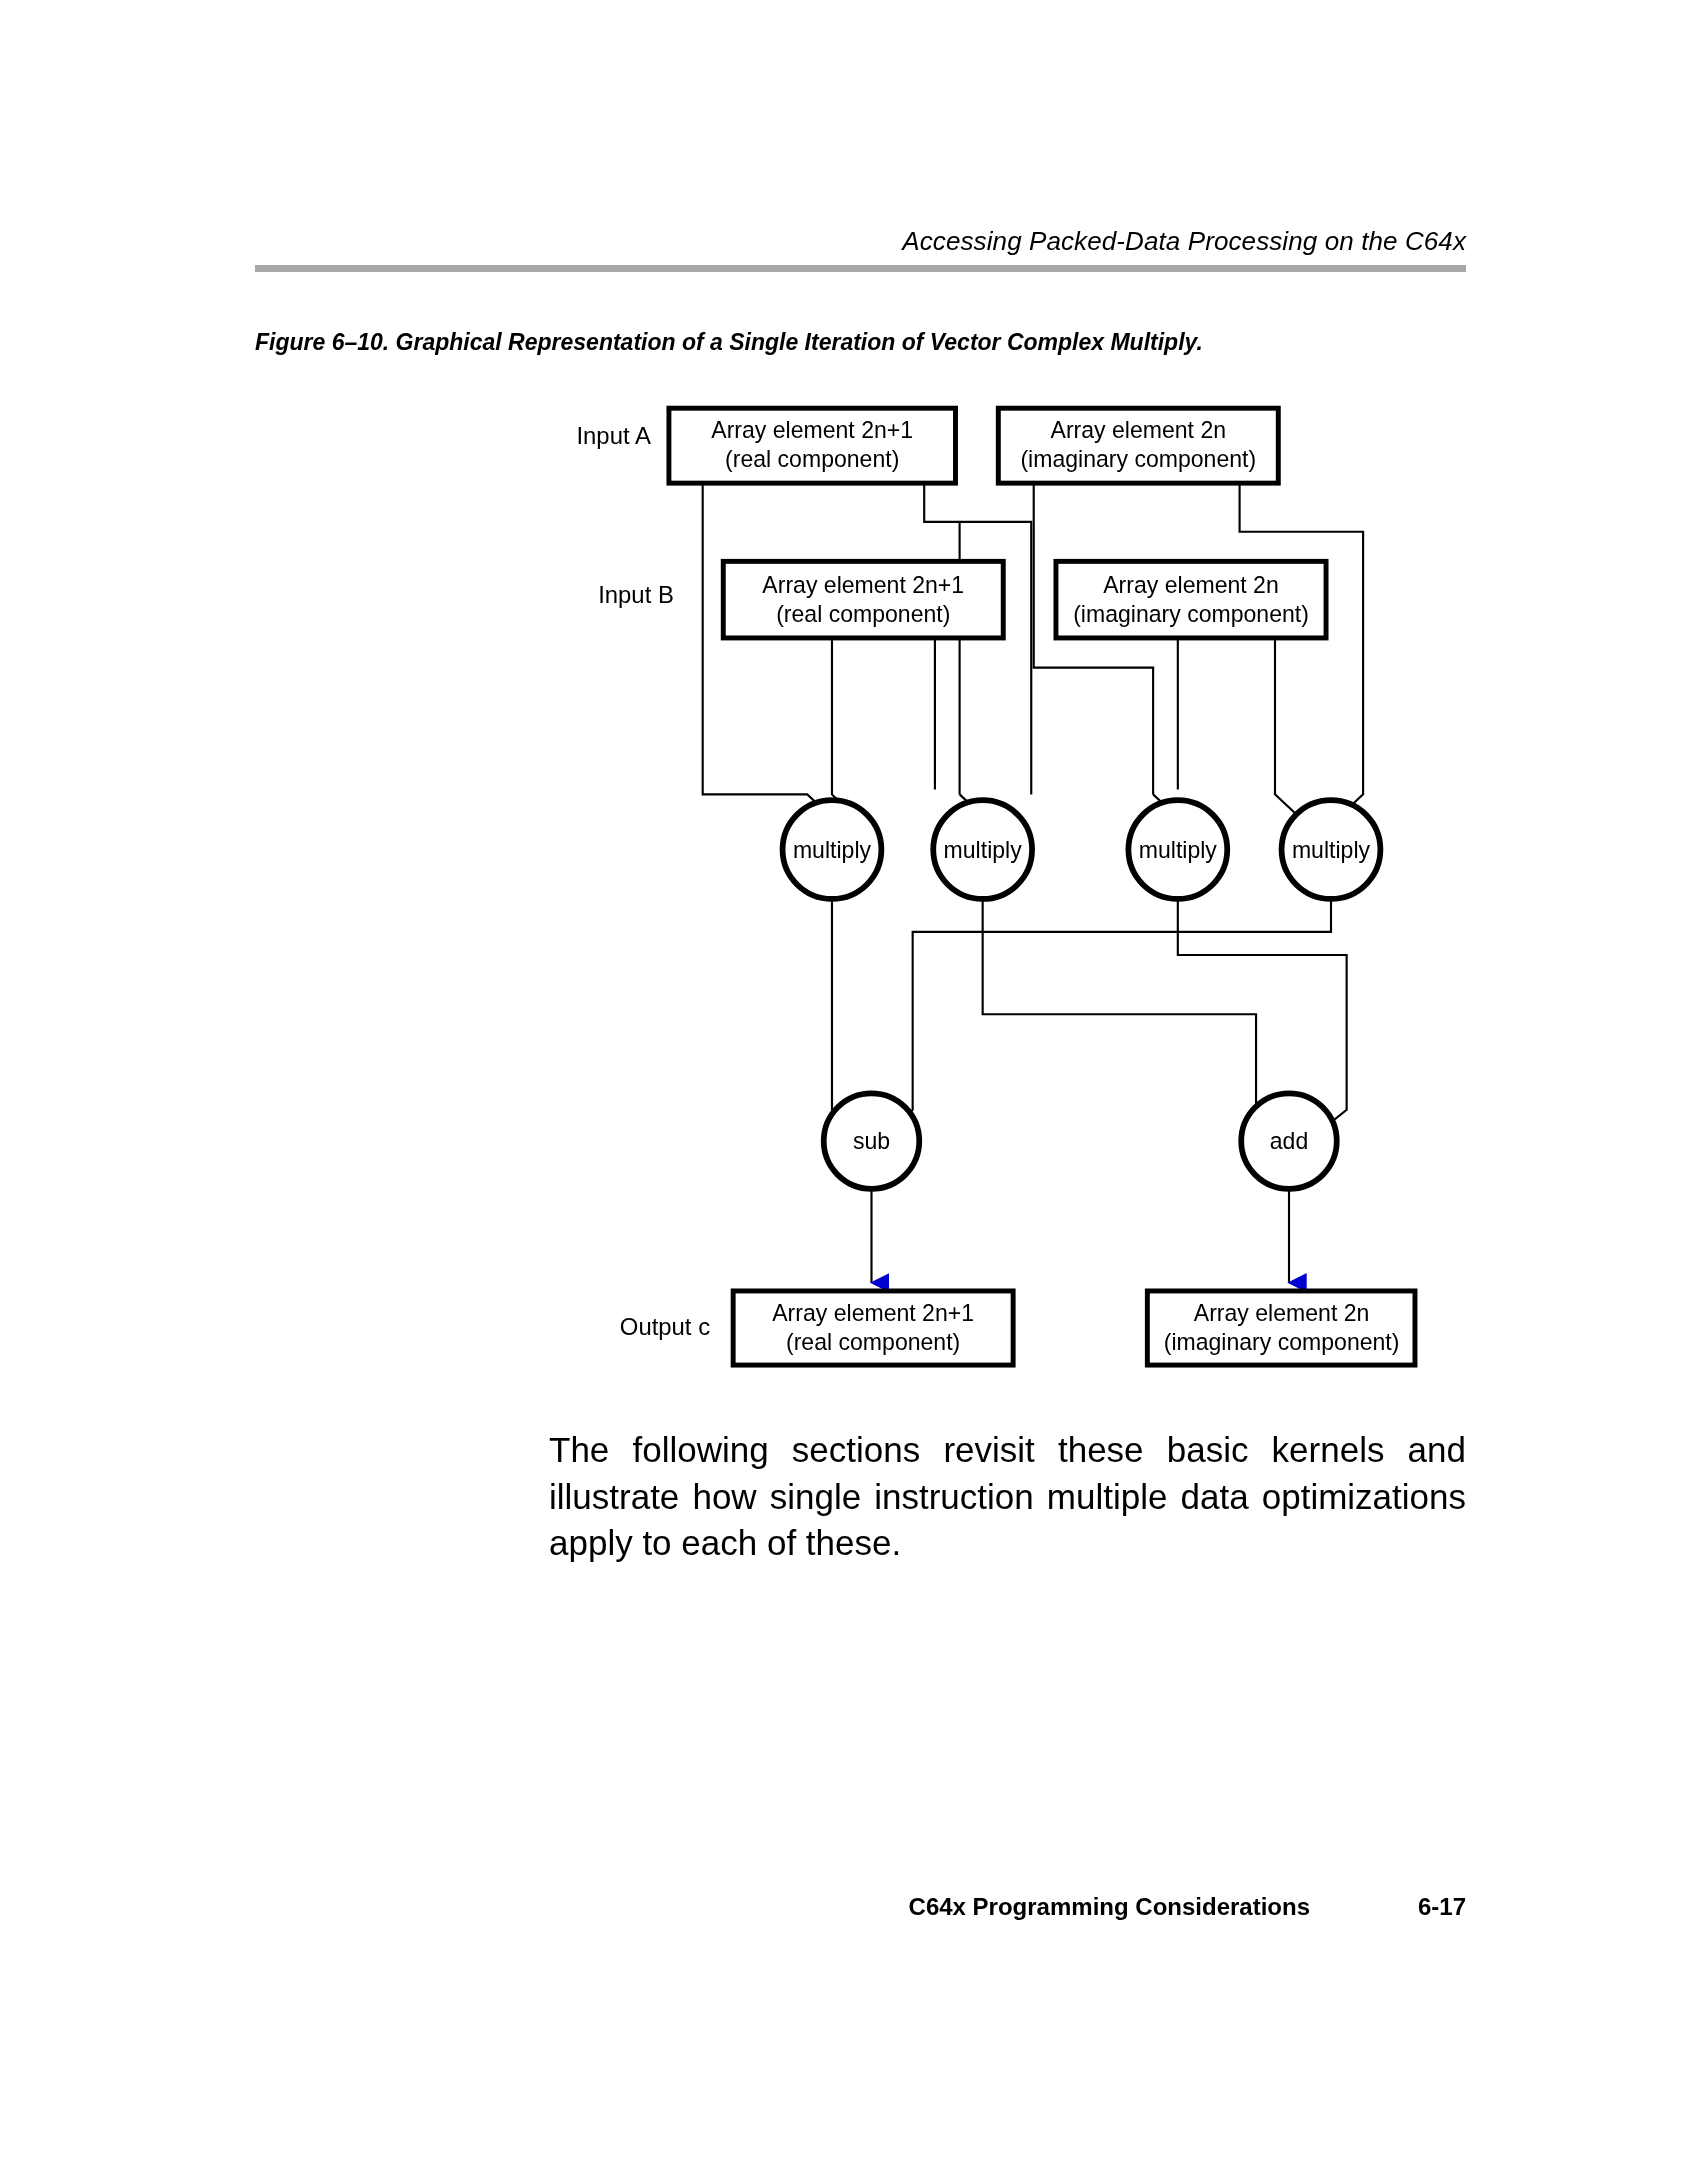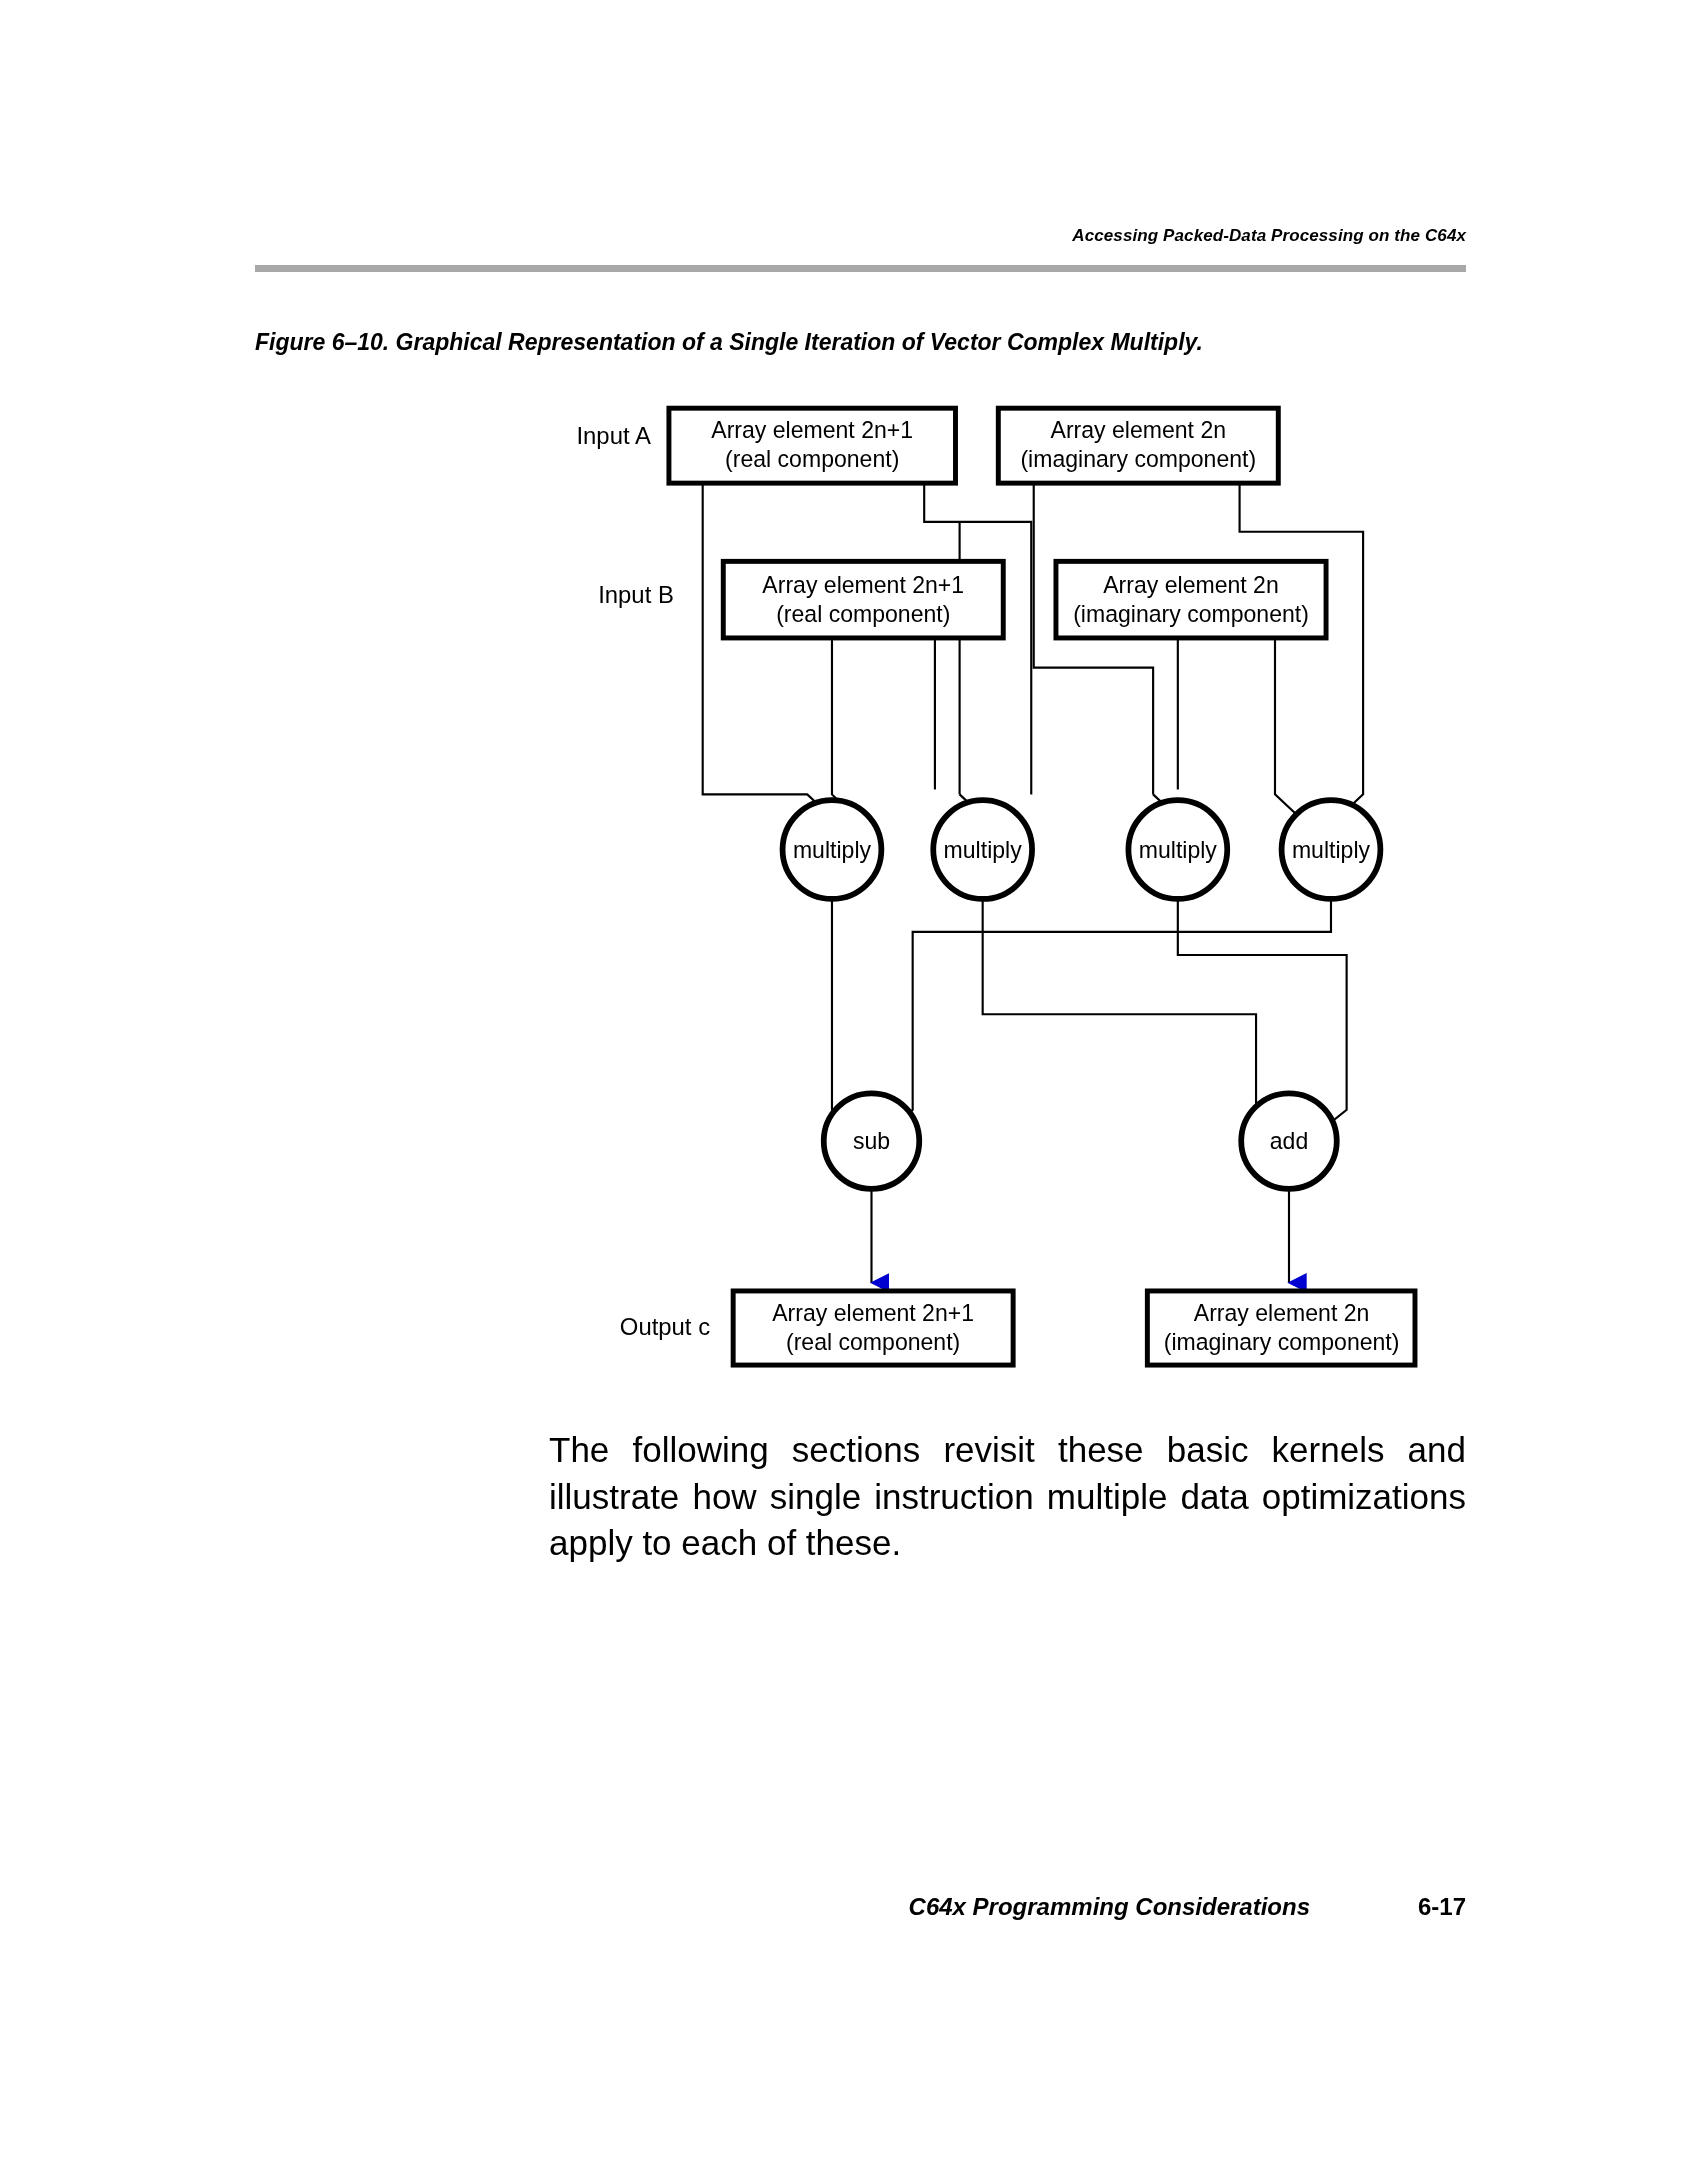--- a/index.html
+++ b/index.html
@@ -20,22 +20,22 @@
   #page-header {
     position: absolute;
     left: 255px;
     top: 226px;
     width: 1211px;
     text-align: right;
   }
   #page-header .header-text {
     font-family: "Liberation Sans", sans-serif;
     font-style: italic;
-    font-weight: 700;
-    font-size: 17px;
+    font-weight: 400;
+    font-size: 26px;
     letter-spacing: 0.1px;
     white-space: nowrap;
   }
   #header-rule {
     position: absolute;
     left: 255px;
     top: 265px;
     width: 1211px;
     height: 6.6px;
     background: #a8a8a8;
@@ -119,21 +119,20 @@
     position: absolute;
     left: 255px;
     top: 1893px;
     width: 1211px;
     height: 33px;
   }
   #footer-title {
     position: absolute;
     right: 156px;
     top: 0;
-    font-style: italic;
     font-weight: 600;
     font-size: 24px;
     white-space: nowrap;
   }
   #footer-page {
     position: absolute;
     right: 0;
     top: 0;
     font-weight: 600;
     font-size: 24px;

